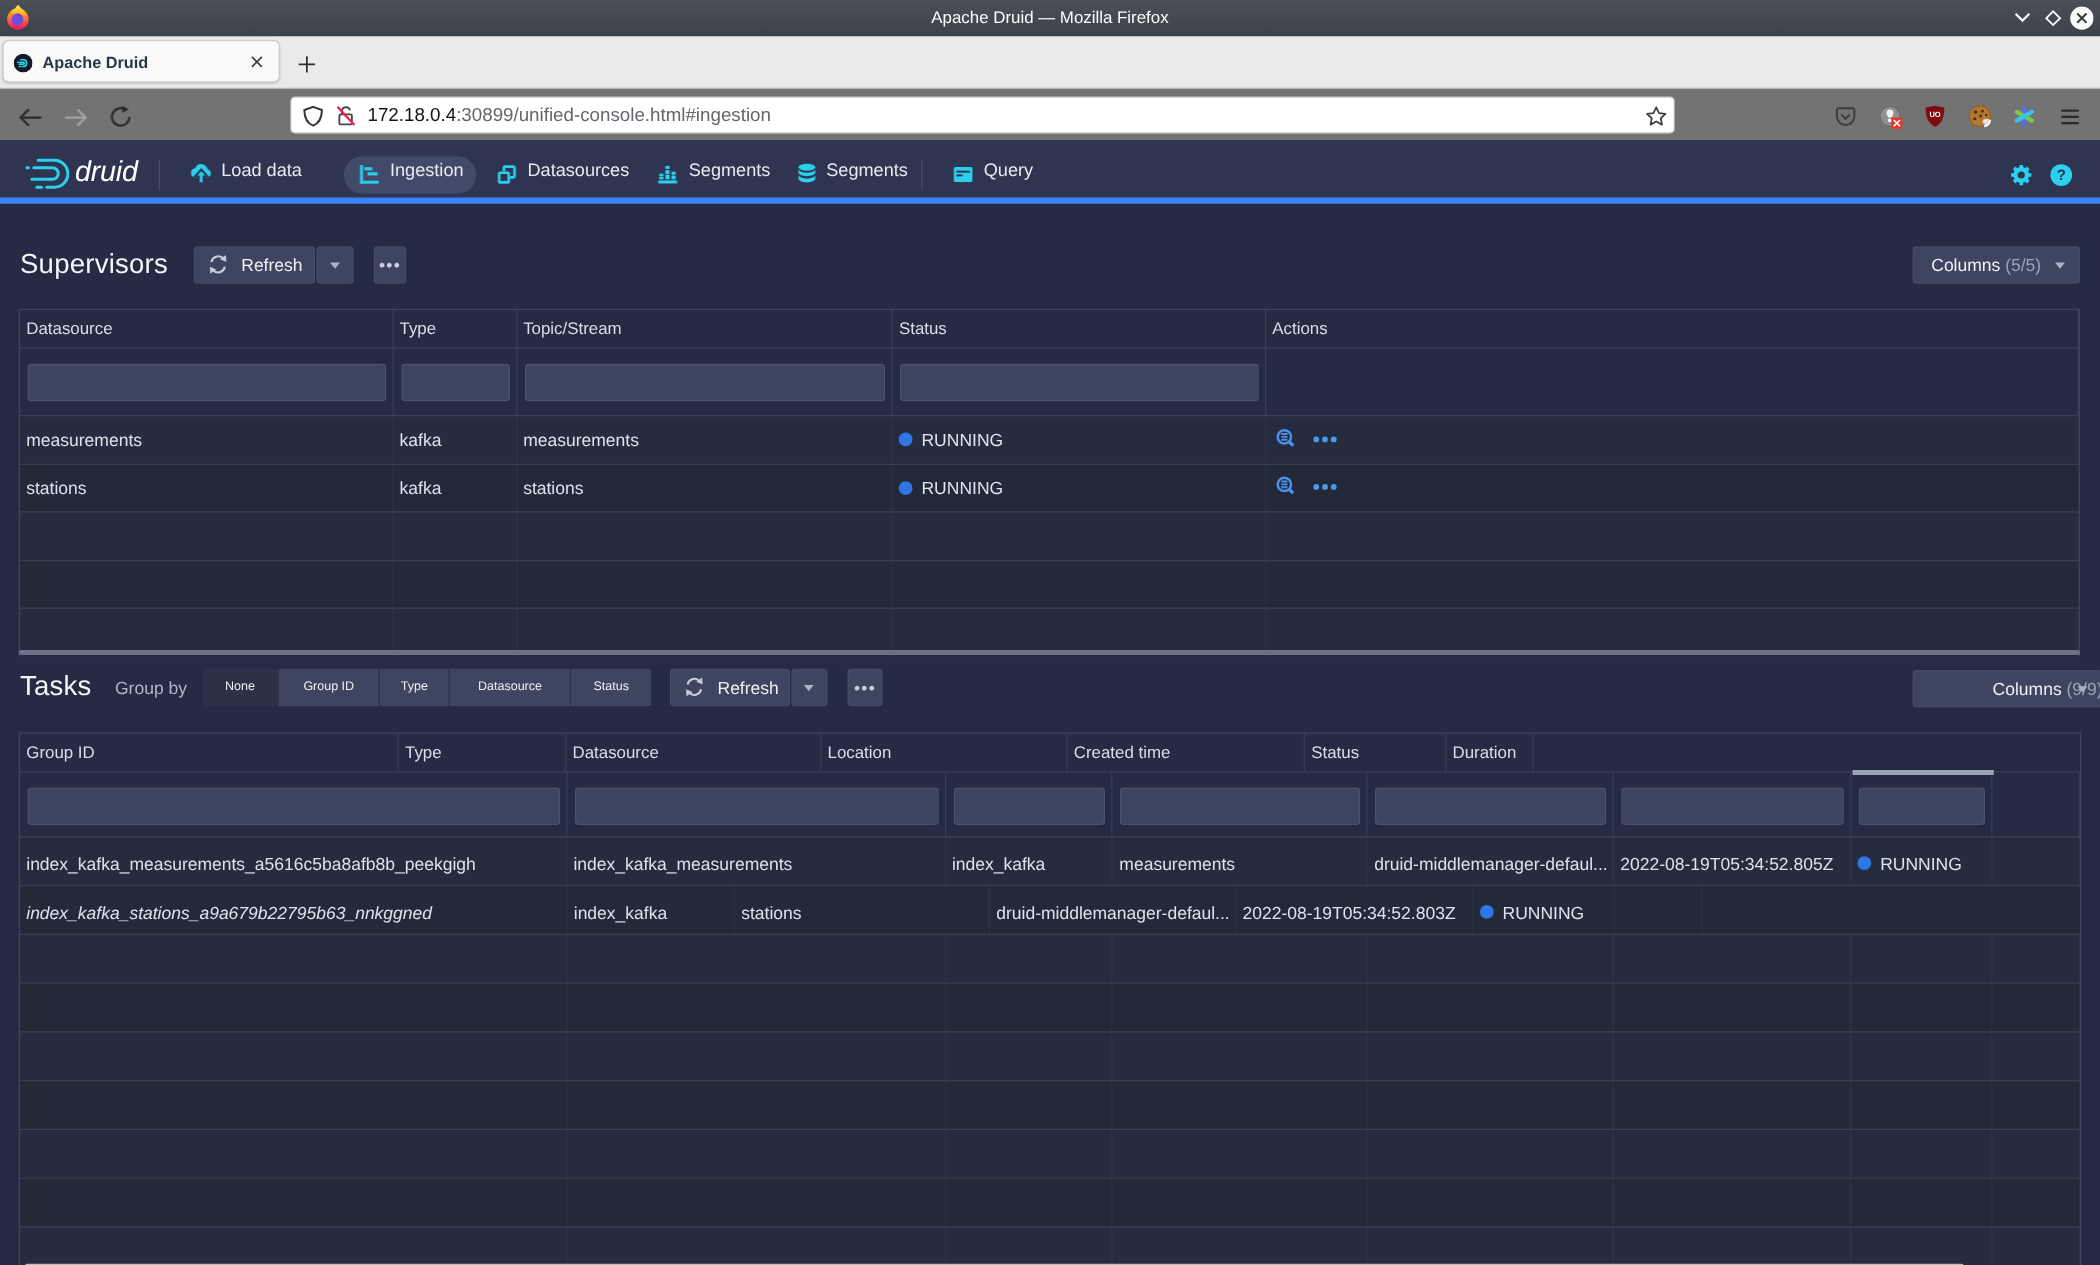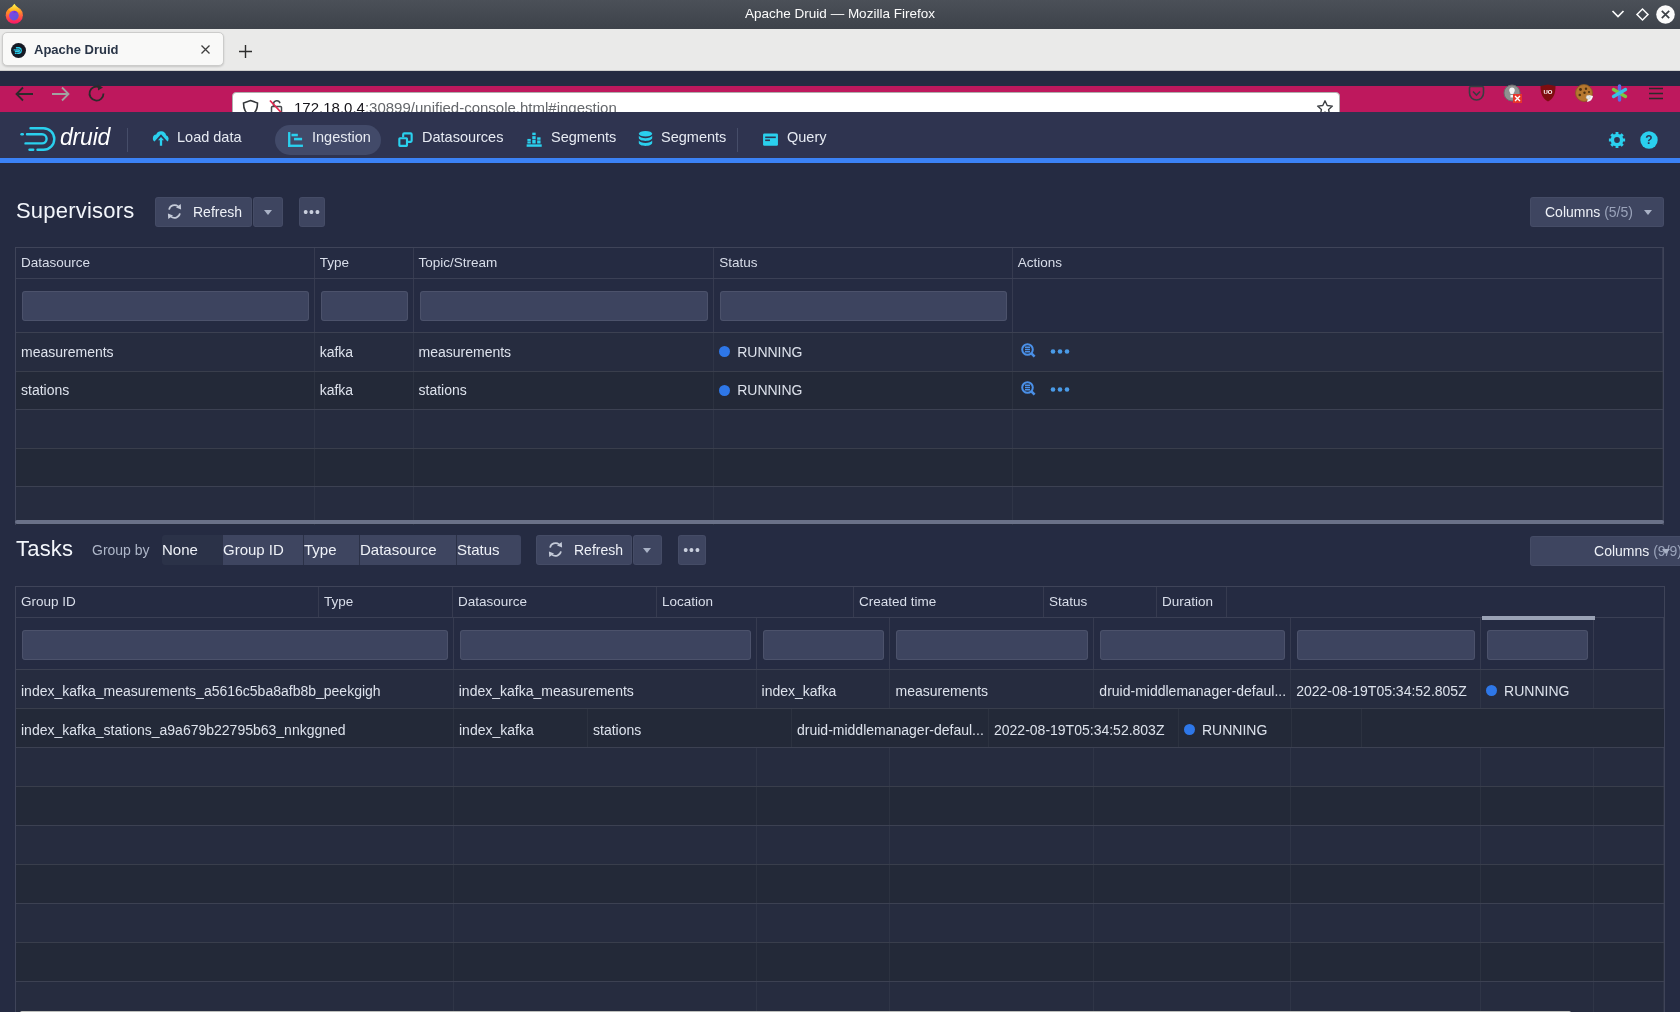--- a/index.html
+++ b/index.html
@@ -18,21 +18,21 @@
   #tabbar { position:absolute; left:0; top:29px; width:1680px; height:42px;
     background:#eaeae9; border-bottom:1px solid #cfcfce; }
   .tab { position:absolute; left:2px; top:3px; width:222px; height:34px;
     background:#f9f9f8; border:1px solid #cccccb; border-radius:5px;
     box-shadow:0 1px 2px rgba(0,0,0,.15); }
   .tab .txt { position:absolute; left:31px; top:9px; font-size:13px; font-weight:700; color:#2a3547; }
   .tab .close { position:absolute; right:9px; top:8px; width:18px; height:18px; color:#414141; font-size:15px; line-height:18px; text-align:center; }
   .newtab { position:absolute; left:234px; top:11px; width:22px; height:22px; color:#2b2b2b; font-size:21px; line-height:20px; text-align:center; font-weight:400; }
 
   
-  #toolbar { position:absolute; left:0; top:86px; width:1680px; height:41px; background:#be185d;text-align:center; }
+  #toolbar { position:absolute; left:0; top:71px; width:1680px; height:41px; background:#737373;text-align:center; }
   #urlbar { position:absolute; left:232px; top:6px; width:1108px; height:30px; background:#fff;
     border:1px solid #aeaead; border-radius:4px; }
   #urlbar .host { color:#15141a; }
   #urlbar .rest { color:#64676b; }
   #urlbar .txt { position:absolute; left:61px; top:6px; font-size:15px; }
 
   
   #druidhdr { position:absolute; left:0; top:112px; width:1680px; height:51px;
     background:#2f3450; border-bottom:5px solid #3b82f6; }
   .wordmark { position:absolute; left:60px; top:12px; color:#fff; font-size:23px; font-style:italic; letter-spacing:-.2px; }
@@ -45,22 +45,22 @@
   .h2 { position:absolute; color:#f3f6fb; font-size:22px; font-weight:400; letter-spacing:.2px; }
 
   .btn { position:absolute; height:30px; background:#3e4560; border-radius:3px;
     color:#eef1f7; font-size:14px; line-height:30px; box-shadow:inset 0 0 0 1px rgba(255,255,255,.04); }
   .btn .dim { color:#9aa3ba; }
   .caretbtn::after { content:""; position:absolute; left:50%; top:13px; margin-left:-4.5px;
     border-left:4.5px solid transparent; border-right:4.5px solid transparent; border-top:5.5px solid #a9b2c6; }
   .dots { letter-spacing:1px; text-align:center; color:#c9cfdd; }
 
   
-  .seg { position:absolute; top:0; height:30px; background:#3e4560; color:#eef1f7; font-size:15px;
-    line-height:30px; text-align:left; border-left:1px solid #2b3147; }
+  .seg { position:absolute; top:0; height:30px; background:#3e4560; color:#eef1f7; font-size:10px;
+    line-height:30px; text-align:center; border-left:1px solid #2b3147; }
   .seg.first { border-left:none; border-radius:3px 0 0 3px; }
   .seg.last { border-radius:0 3px 3px 0; }
   .seg.active { background:#2b3248; }
 
   
   .rt { position:absolute; border:1px solid rgba(255,255,255,.12); }
   .rt-hrow { position:absolute; left:0; width:100%; display:flex; }
   .rt-th { color:#d9deea; font-size:13.5px; padding-left:5px; line-height:29px; height:30px;
     border-right:1px solid rgba(255,255,255,.08); overflow:hidden; white-space:nowrap; }
   .rt-frow { position:absolute; left:0; width:100%; display:flex; border-top:1px solid rgba(255,255,255,.10); }
@@ -450,21 +450,21 @@
         <div class="rt-td" style="width:438px;padding-top:3px;">index_kafka_measurements_a5616c5ba8afb8b_peekgigh</div>
         <div class="rt-td" style="width:303px;padding-top:3px;">index_kafka_measurements</div>
         <div class="rt-td" style="width:134px;padding-top:3px;">index_kafka</div>
         <div class="rt-td" style="width:204px;padding-top:3px;">measurements</div>
         <div class="rt-td" style="width:197px;padding-top:3px;">druid-middlemanager-defaul...</div>
         <div class="rt-td" style="width:190px;padding-top:3px;">2022-08-19T05:34:52.805Z</div>
         <div class="rt-td" style="width:113px;padding-top:3px;"><span class="dot"></span>RUNNING</div>
         <div class="rt-td" style="width:70px;padding-top:3px;"></div>
       </div>
     <div class="rt-row even" style="top:121.0px; height:39px;">
-        <div class="rt-td" style="width:438px;padding-top:3px;">index_kafka_stations_a9a679b22795b63_nnkggned</div>
+        <div class="rt-td" style="width:438px;padding-top:3px;font-style:italic;">index_kafka_stations_a9a679b22795b63_nnkggned</div>
         <div class="rt-td" style="width:134px;padding-top:3px;">index_kafka</div>
         <div class="rt-td" style="width:204px;padding-top:3px;">stations</div>
         <div class="rt-td" style="width:197px;padding-top:3px;">druid-middlemanager-defaul...</div>
         <div class="rt-td" style="width:190px;padding-top:3px;">2022-08-19T05:34:52.803Z</div>
         <div class="rt-td" style="width:113px;padding-top:3px;"><span class="dot"></span>RUNNING</div>
         <div class="rt-td" style="width:70px;padding-top:3px;"></div>
       </div>
     <div class="rt-row odd" style="top:160.0px; height:39px;">
         <div class="rt-td" style="width:438px;padding-top:3px;"></div>
         <div class="rt-td" style="width:303px;padding-top:3px;"></div>

